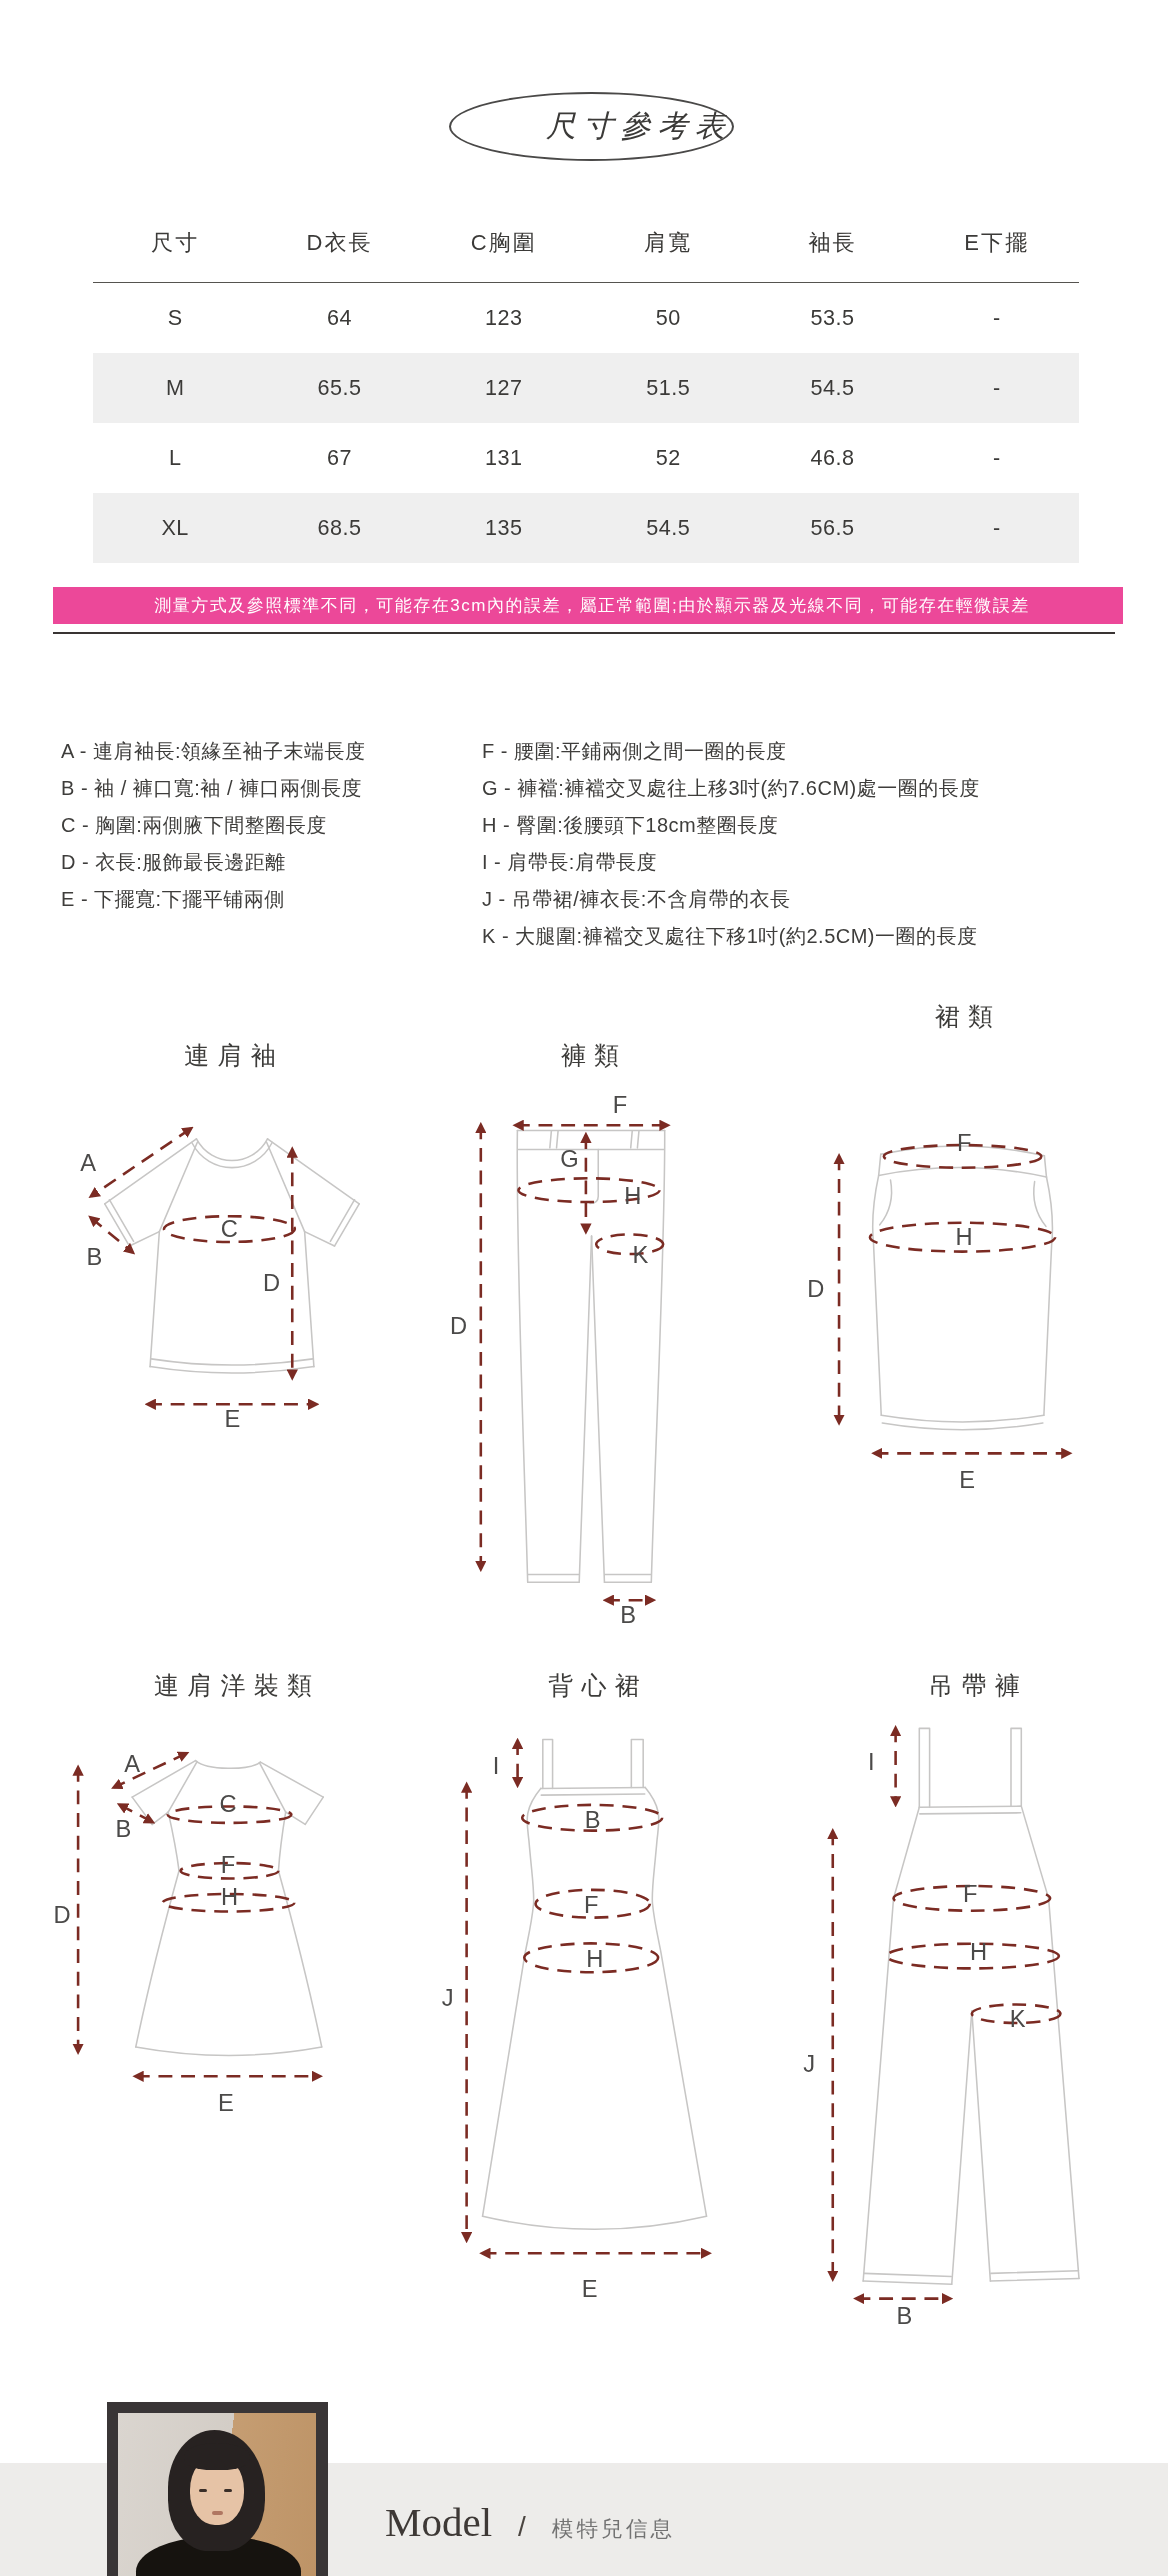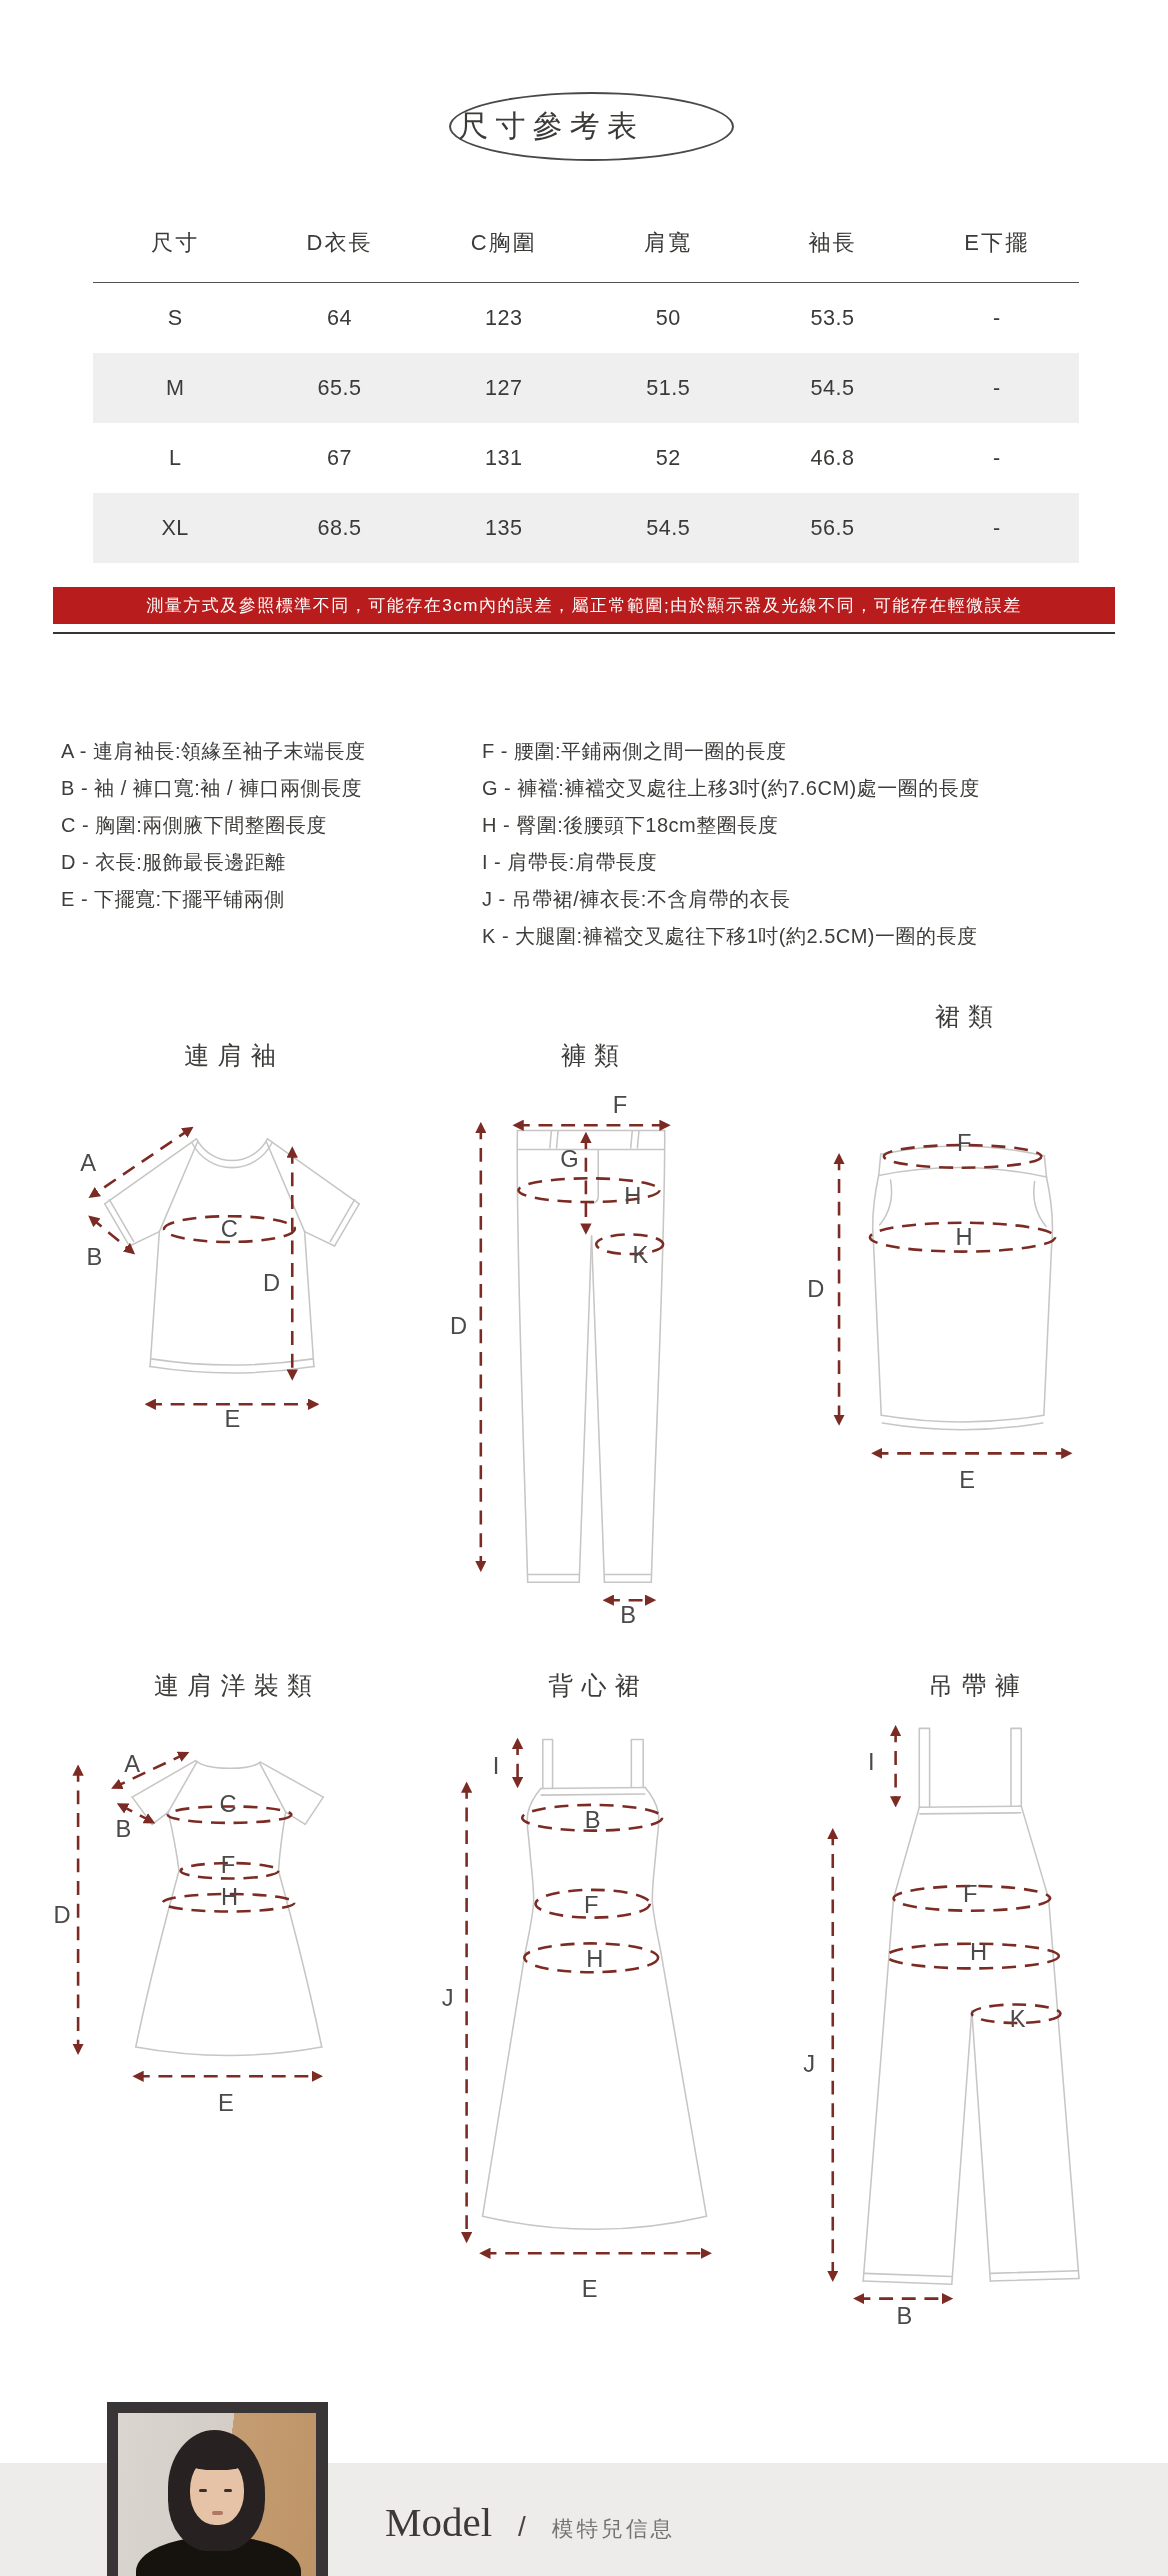--- a/index.html
+++ b/index.html
@@ -1,32 +1,32 @@
 <!DOCTYPE html>
 <html style="font-size:8.2px"><head>
 <meta charset="utf-8">
 <style>
   html,body{margin:0;padding:0;background:#ffffff;}
   .canvas{position:relative;width:1168px;height:2775px;background:#fff;overflow:hidden;
           font-family:"Liberation Sans","DejaVu Sans",sans-serif;color:#3b3a38;}
   .abs{position:absolute;}
   
   .oval{left:449px;top:92px;width:281px;height:65px;border:2.1px solid #4a4948;border-radius:50%;
-        display:flex;align-items:center;justify-content:flex-start;}
+        display:flex;align-items:center;justify-content:flex-end;font-style:italic;}
   .oval span{font-size:30px;font-weight:500;letter-spacing:7.2px;color:#3b3a38;text-indent:7.2px;}
   
   .stable{left:93px;top:204px;width:986px;}
   .thead{display:grid;grid-template-columns:repeat(6,1fr);height:78px;align-items:center;border-bottom:1.5px solid #55534f;}
   .th{text-align:center;font-size:22px;font-weight:500;letter-spacing:2.1px;color:#3b3a38;}
   .trow{display:grid;grid-template-columns:repeat(6,1fr);height:70px;align-items:center;}
   .trow.alt{background:#efefef;}
   .td{text-align:center;font-size:21.6px;letter-spacing:0.5px;color:#3b3a38;}
   
-  .banner{left:53px;top:587px;width:1062px;height:37px;background:#b91c1c;color:#ffffff;
-          display:flex;align-items:center;justify-content:center;font-size:17px;letter-spacing:1.5px;}
+  .banner{left:53px;top:587px;width:1062px;height:37px;background:#ec4899;color:#ffffff;
+          display:flex;align-items:center;justify-content:center;font-size:17px;letter-spacing:1.5px;padding-left:8px;}
   .banner-line{left:53px;top:632px;width:1062px;height:2.1px;background:#393433;}
   
   .legend{top:733px;font-size:20px;line-height:37px;color:#3e3d3b;letter-spacing:0.5px;white-space:nowrap;}
   
   .dtitle{font-size:25px;font-weight:500;letter-spacing:8.2px;color:#3d3c3a;transform:translateX(-50%);white-space:nowrap;text-indent:8.2px;}
   
   .o{stroke:#c7c6c5;stroke-width:3;fill:none;stroke-linecap:round;stroke-linejoin:round;}
   .m{stroke:#7b2b23;stroke-width:5;fill:none;stroke-dasharray:27 17;stroke-linecap:butt;}
   text.L{fill:#4b4a49;font-size:46px;text-anchor:middle;font-family:"Liberation Sans","DejaVu Sans",sans-serif;}
   

